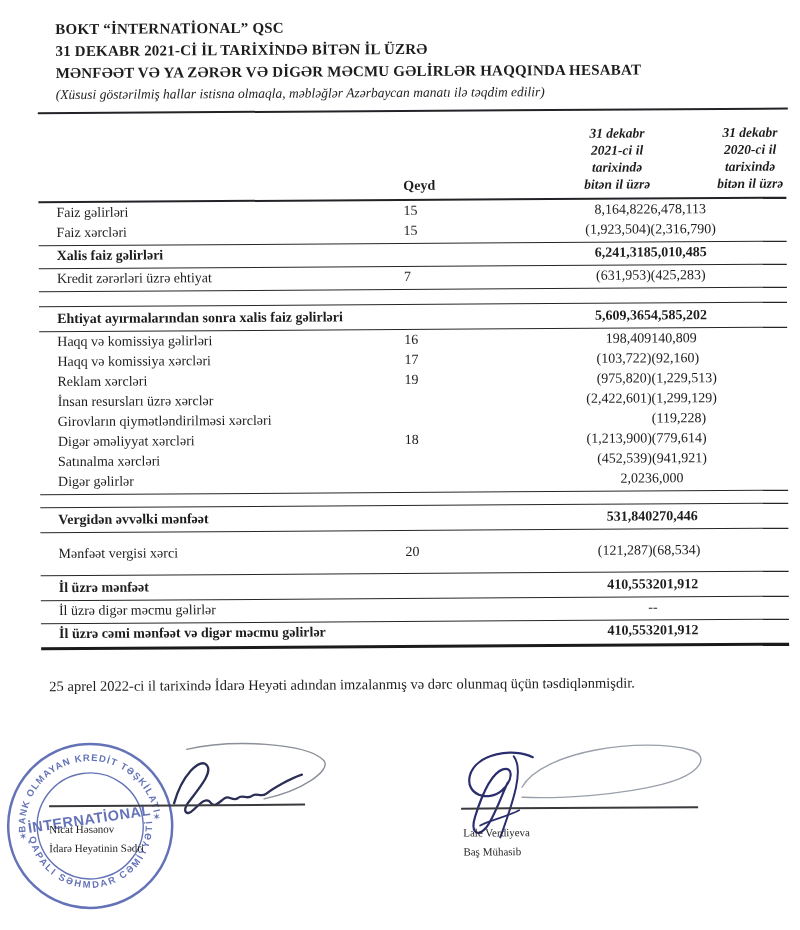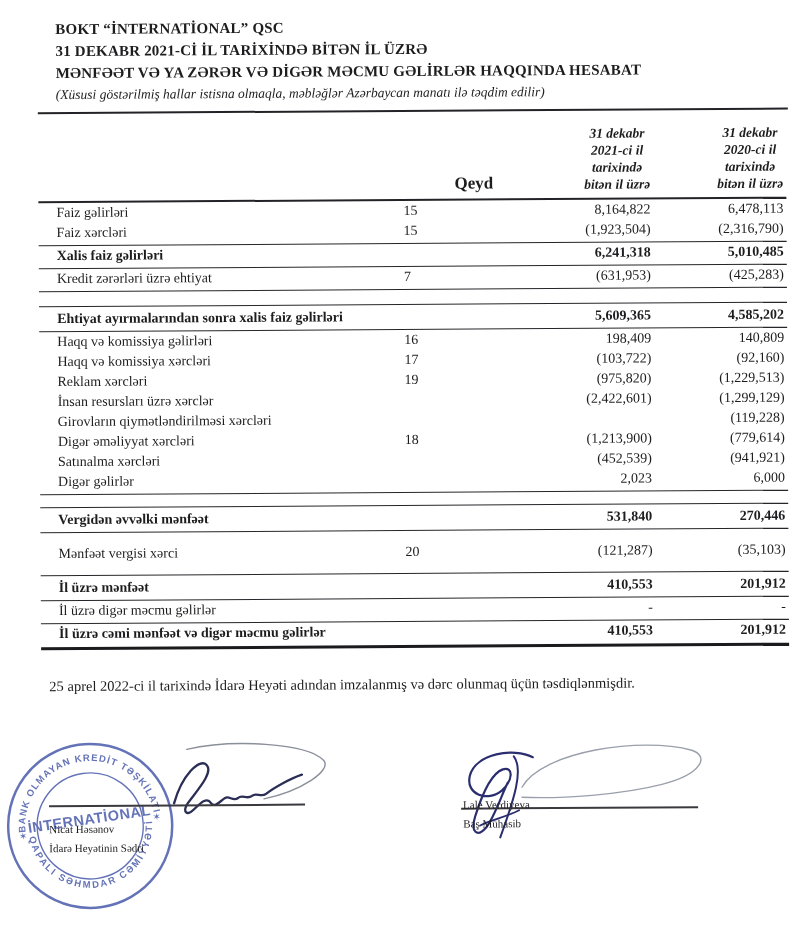--- a/index.html
+++ b/index.html
@@ -11,45 +11,45 @@
   .page{position:absolute;inset:0;transform:rotate(-0.35deg);}
   
   .doc-header{position:absolute;left:58px;top:16px;right:14px;}
   .t1,.t2,.t3{font-weight:bold;font-size:15px;line-height:22px;letter-spacing:.2px;}
   .subtitle{font-style:italic;font-size:13.5px;line-height:20px;margin-top:1px;}
   .top-rule{position:absolute;left:40px;top:110px;width:750px;height:2px;background:#232327;}
   
   .table{position:absolute;left:40px;top:126px;width:748px;font-size:14px;}
   .thead{display:flex;align-items:flex-end;border-bottom:2px solid #232327;padding:0 3px 5px 0;}
   .th-spacer{flex:1;}
-  .th-note{width:90px;text-align:right;font-weight:bold;font-size:17px;}
+  .th-note{width:90px;text-align:left;font-weight:bold;font-size:14px;}
   .ycell{display:flex;justify-content:flex-end;}
   .ycell.y1{width:157px;}
   .ycell.y2{width:133px;}
   .ycell .inner{text-align:center;white-space:pre-line;font-weight:bold;font-size:13.5px;line-height:17px;font-style:italic;}
   .trow{display:flex;align-items:baseline;line-height:20px;padding-right:3px;}
   .trow.bold{font-weight:bold;}
   .trow.ra{border-top:1.5px solid #26262a;padding-top:2px;}
   .trow.rb{border-bottom:1.5px solid #26262a;padding-bottom:2px;}
   .trow.rbt{border-bottom:3px solid #1b1b1e;padding-bottom:3px;}
   .c-label{flex:1;padding-left:18px;}
   .c-note{width:90px;text-align:left;}
   .c-v1{width:157px;text-align:right;}
-  .c-v2{width:133px;text-align:right;}
+  .c-v2{width:133px;}
   
   .approval{position:absolute;left:48px;top:674px;right:40px;font-size:14.5px;line-height:21px;}
   
   .stamp{position:absolute;left:0px;top:736px;width:176px;height:176px;z-index:1;opacity:.82;}
   .sig-svg{position:absolute;z-index:2;}
   .sig-line{position:absolute;height:1.5px;background:#3a3a3e;z-index:3;}
   .sig-line.left{left:47px;top:803px;width:256px;}
   .sig-line.right{left:459px;top:808px;width:237px;}
   .sig-block{position:absolute;z-index:4;font-size:11px;line-height:19px;}
   .sig-block.left{left:47px;top:818px;}
-  .sig-block.right{left:461px;top:796px;font-family:Liberation Serif, serif;}
+  .sig-block.right{left:461px;top:824px;font-family:Liberation Serif, serif;}
 </style>
 </head>
 <body>
 
 <div class="page">
 
   <div class="doc-header">
     <div class="t1">BOKT “İNTERNATİONAL” QSC</div>
     <div class="t2">31 DEKABR 2021-Cİ İL TARİXİNDƏ BİTƏN İL ÜZRƏ</div>
     <div class="t3">MƏNFƏƏT VƏ YA ZƏRƏR VƏ DİGƏR MƏCMU GƏLİRLƏR HAQQINDA HESABAT</div>
@@ -155,21 +155,21 @@
         <div class="trow bold ra rb" style="margin-top: 12px;">
           <div class="c-label">Vergidən əvvəlki mənfəət</div>
           <div class="c-note"></div>
           <div class="c-v1">531,840</div>
           <div class="c-v2">270,446</div>
         </div>
         <div class="trow" style="margin-top: 11px;">
           <div class="c-label">Mənfəət vergisi xərci</div>
           <div class="c-note">20</div>
           <div class="c-v1">(121,287)</div>
-          <div class="c-v2">(35,103)</div>
+          <div class="c-v2">(68,534)</div>
         </div>
         <div class="trow bold ra rb" style="margin-top: 11px;">
           <div class="c-label">İl üzrə mənfəət</div>
           <div class="c-note"></div>
           <div class="c-v1">410,553</div>
           <div class="c-v2">201,912</div>
         </div>
         <div class="trow rb">
           <div class="c-label">İl üzrə digər məcmu gəlirlər</div>
           <div class="c-note"></div>

